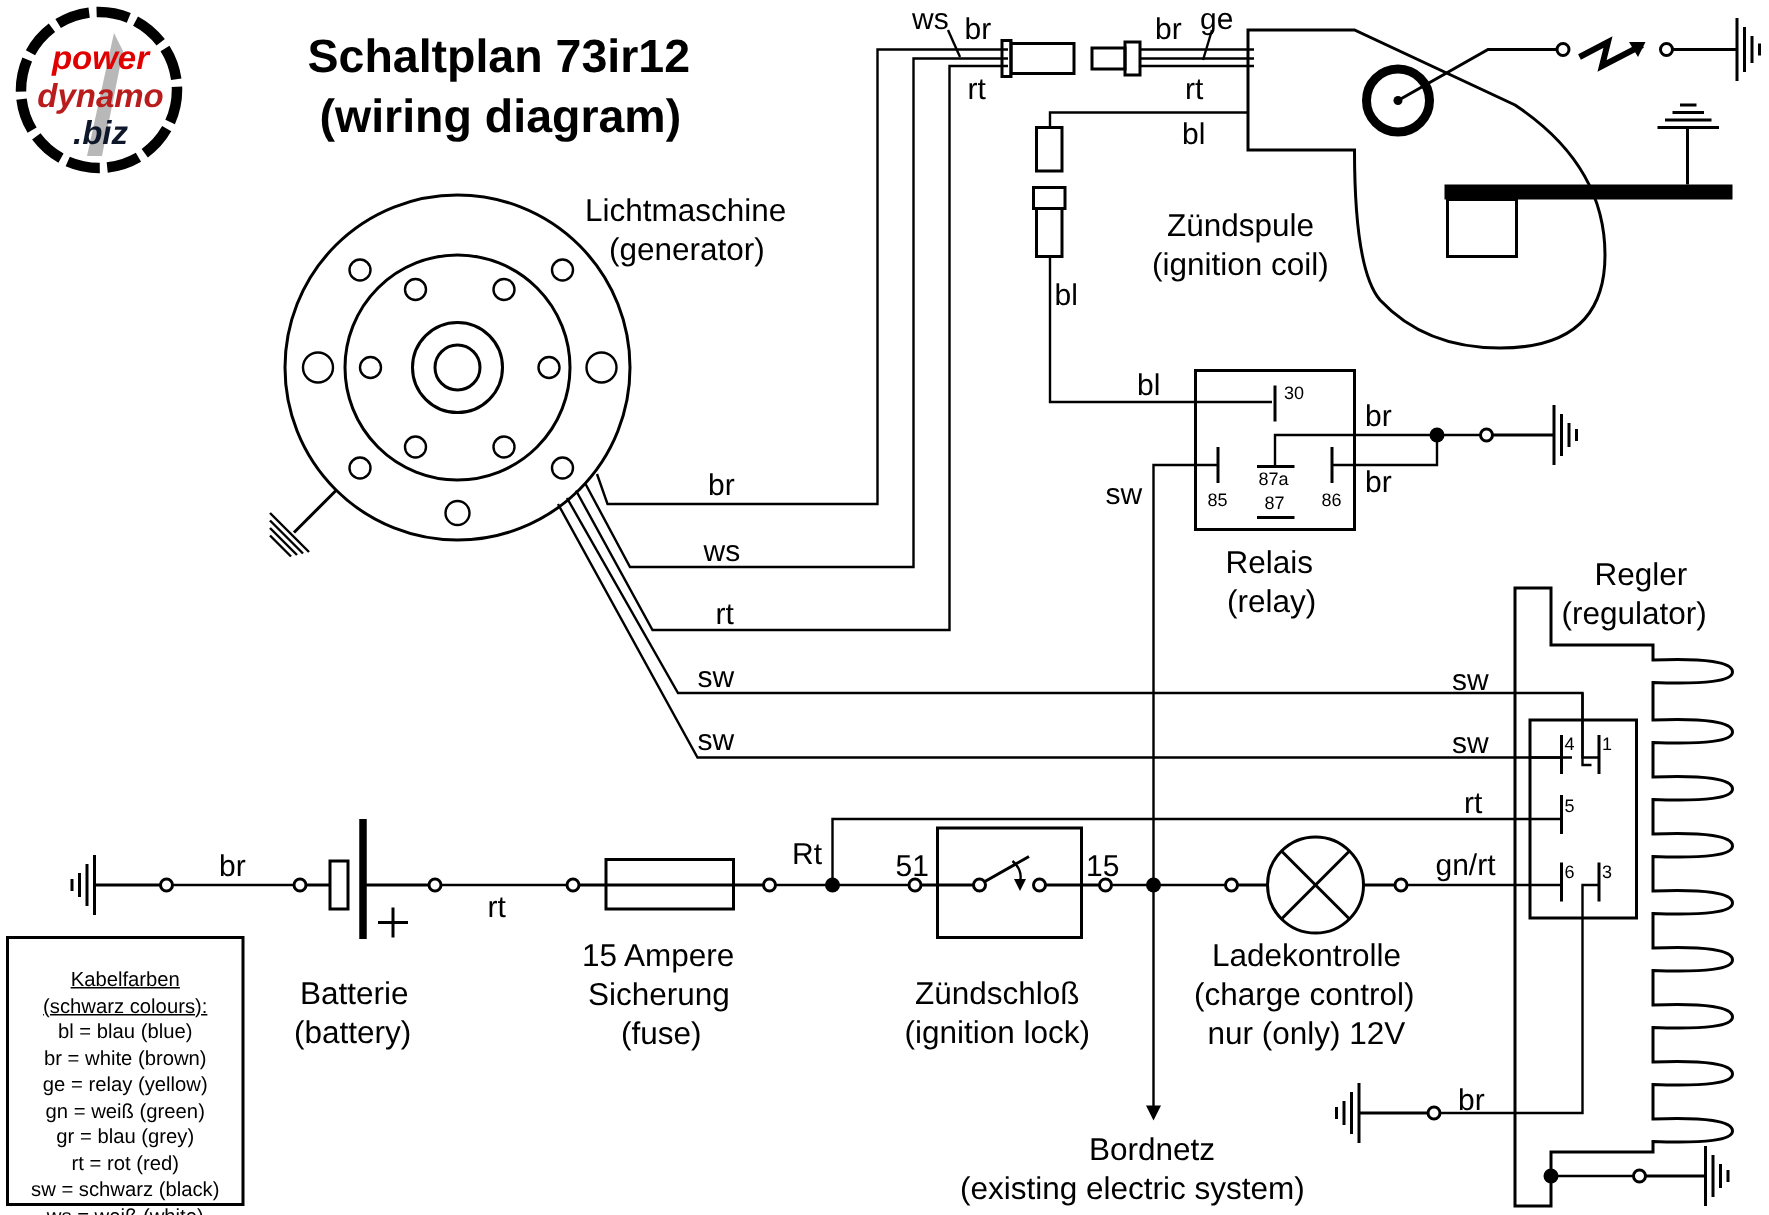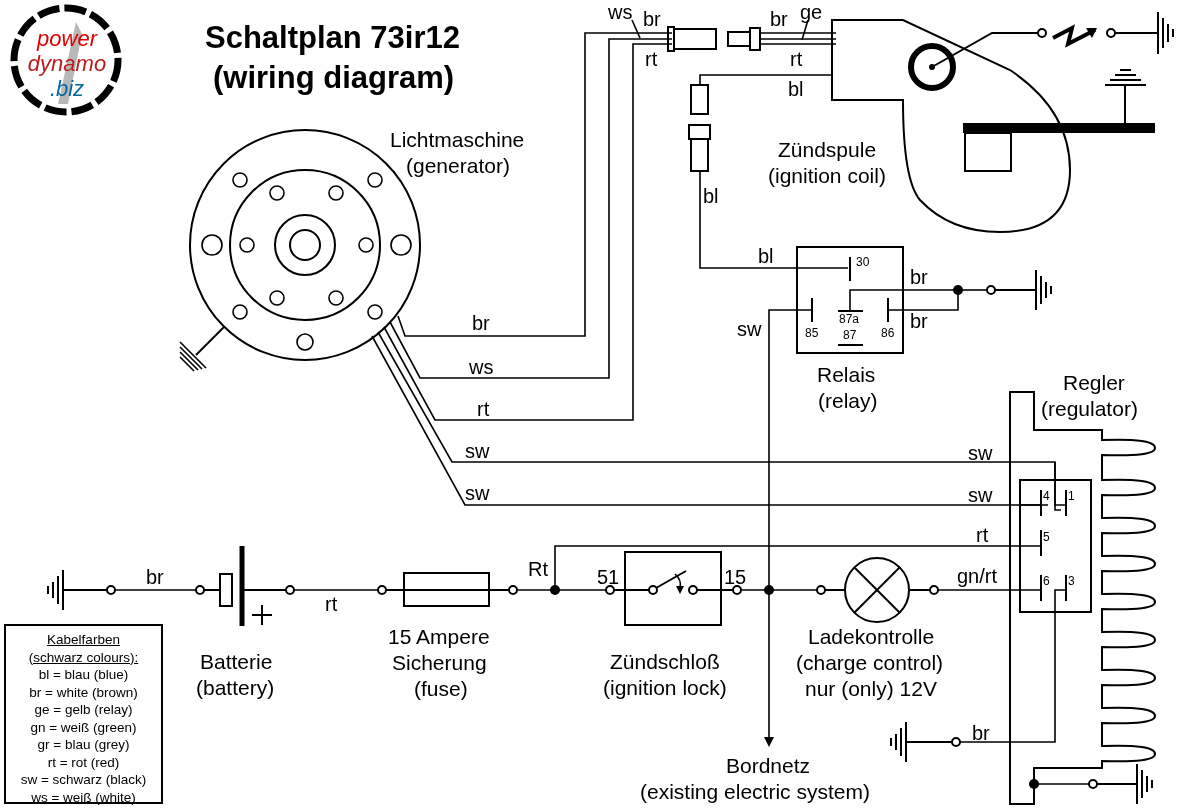--- a/index.html
+++ b/index.html
@@ -7,36 +7,36 @@
   svg{position:absolute;left:0;top:0;}
   .w{stroke:#000;stroke-width:2;fill:none;}
   .wt{stroke:#000;stroke-width:1.6;fill:none;}
   .term{fill:#fff;stroke:#000;stroke-width:2;}
   .dot{fill:#000;}
   text{font-family:"Liberation Sans",sans-serif;fill:#000;}
   .lbl{font-size:20px;}
   .cap{font-size:21px;}
   .pin{font-size:12px;}
   .title{font-size:31px;font-weight:bold;}
-  .legend{position:absolute;left:4px;top:624px;width:159px;height:180px;border:2px solid #000;box-sizing:border-box;text-align:center;font-size:13.5px;line-height:17.5px;padding-top:5px;}
+  .legend{position:absolute;left:4px;top:624px;width:159px;height:180px;border:2px solid #000;box-sizing:border-box;text-align:center;font-size:13.5px;line-height:17.5px;padding-top:18px;}
   .legend .h{text-decoration:underline;}
   .logo{position:absolute;left:6px;top:4px;width:118px;height:108px;}
-  .logo-text{position:absolute;left:0;width:130px;text-align:center;color:#e00000;font-style:italic;font-weight:normal;font-size:22px;line-height:25px;}
+  .logo-text{position:absolute;left:0;width:130px;text-align:center;color:#e00000;font-style:italic;font-weight:bold;font-size:22px;line-height:25px;}
 </style>
 </head>
 <body>
 
 <div class="logo">
   <svg width="130" height="112" viewBox="0 0 130 112">
     <circle cx="60" cy="56" r="52" fill="#fff" stroke="#000" stroke-width="7" stroke-dasharray="22 5"></circle>
     <path d="M70 18 L52 100 L62 100 L76 30 Z" fill="#b8b8b8"></path>
   </svg>
   <div class="logo-text" style="top: 22px; left: -4px; color: rgb(224, 0, 0);">power</div>
   <div class="logo-text" style="top: 47px; left: -4px; color: #b91c1c;">dynamo</div>
-  <div class="logo-text" style="top: 72px; left: -4px; color: #0369a1;">.biz</div>
+  <div class="logo-text" style="top: 72px; left: -4px; color: #0f172a;">.biz</div>
 </div>
 
 <svg width="1179" height="810" viewBox="0 0 1179 810">
 
   <text class="title" x="205" y="48">Schaltplan 73ir12</text>
   <text class="title" x="213" y="88">(wiring diagram)</text>
 
   <g>
     <circle class="w" cx="305" cy="245" r="115"></circle>
     <circle class="w" cx="305" cy="245" r="75"></circle>
@@ -291,19 +291,19 @@
   <text class="cap" x="805" y="696">nur (only) 12V</text>
   <text class="cap" x="726" y="773">Bordnetz</text>
   <text class="cap" x="640" y="799">(existing electric system)</text>
 </svg>
 
 <div class="legend">
   <div class="h">Kabelfarben</div>
   <div class="h">(schwarz colours):</div>
   <div>bl = blau (blue)</div>
   <div>br = white (brown)</div>
-  <div>ge = gelb (relay)</div>
+  <div>ge = relay (yellow)</div>
   <div>gn = weiß (green)</div>
   <div>gr = blau (grey)</div>
   <div>rt = rot (red)</div>
   <div>sw = schwarz (black)</div>
   <div>ws = weiß (white)</div>
 </div>
 
 </body></html>

